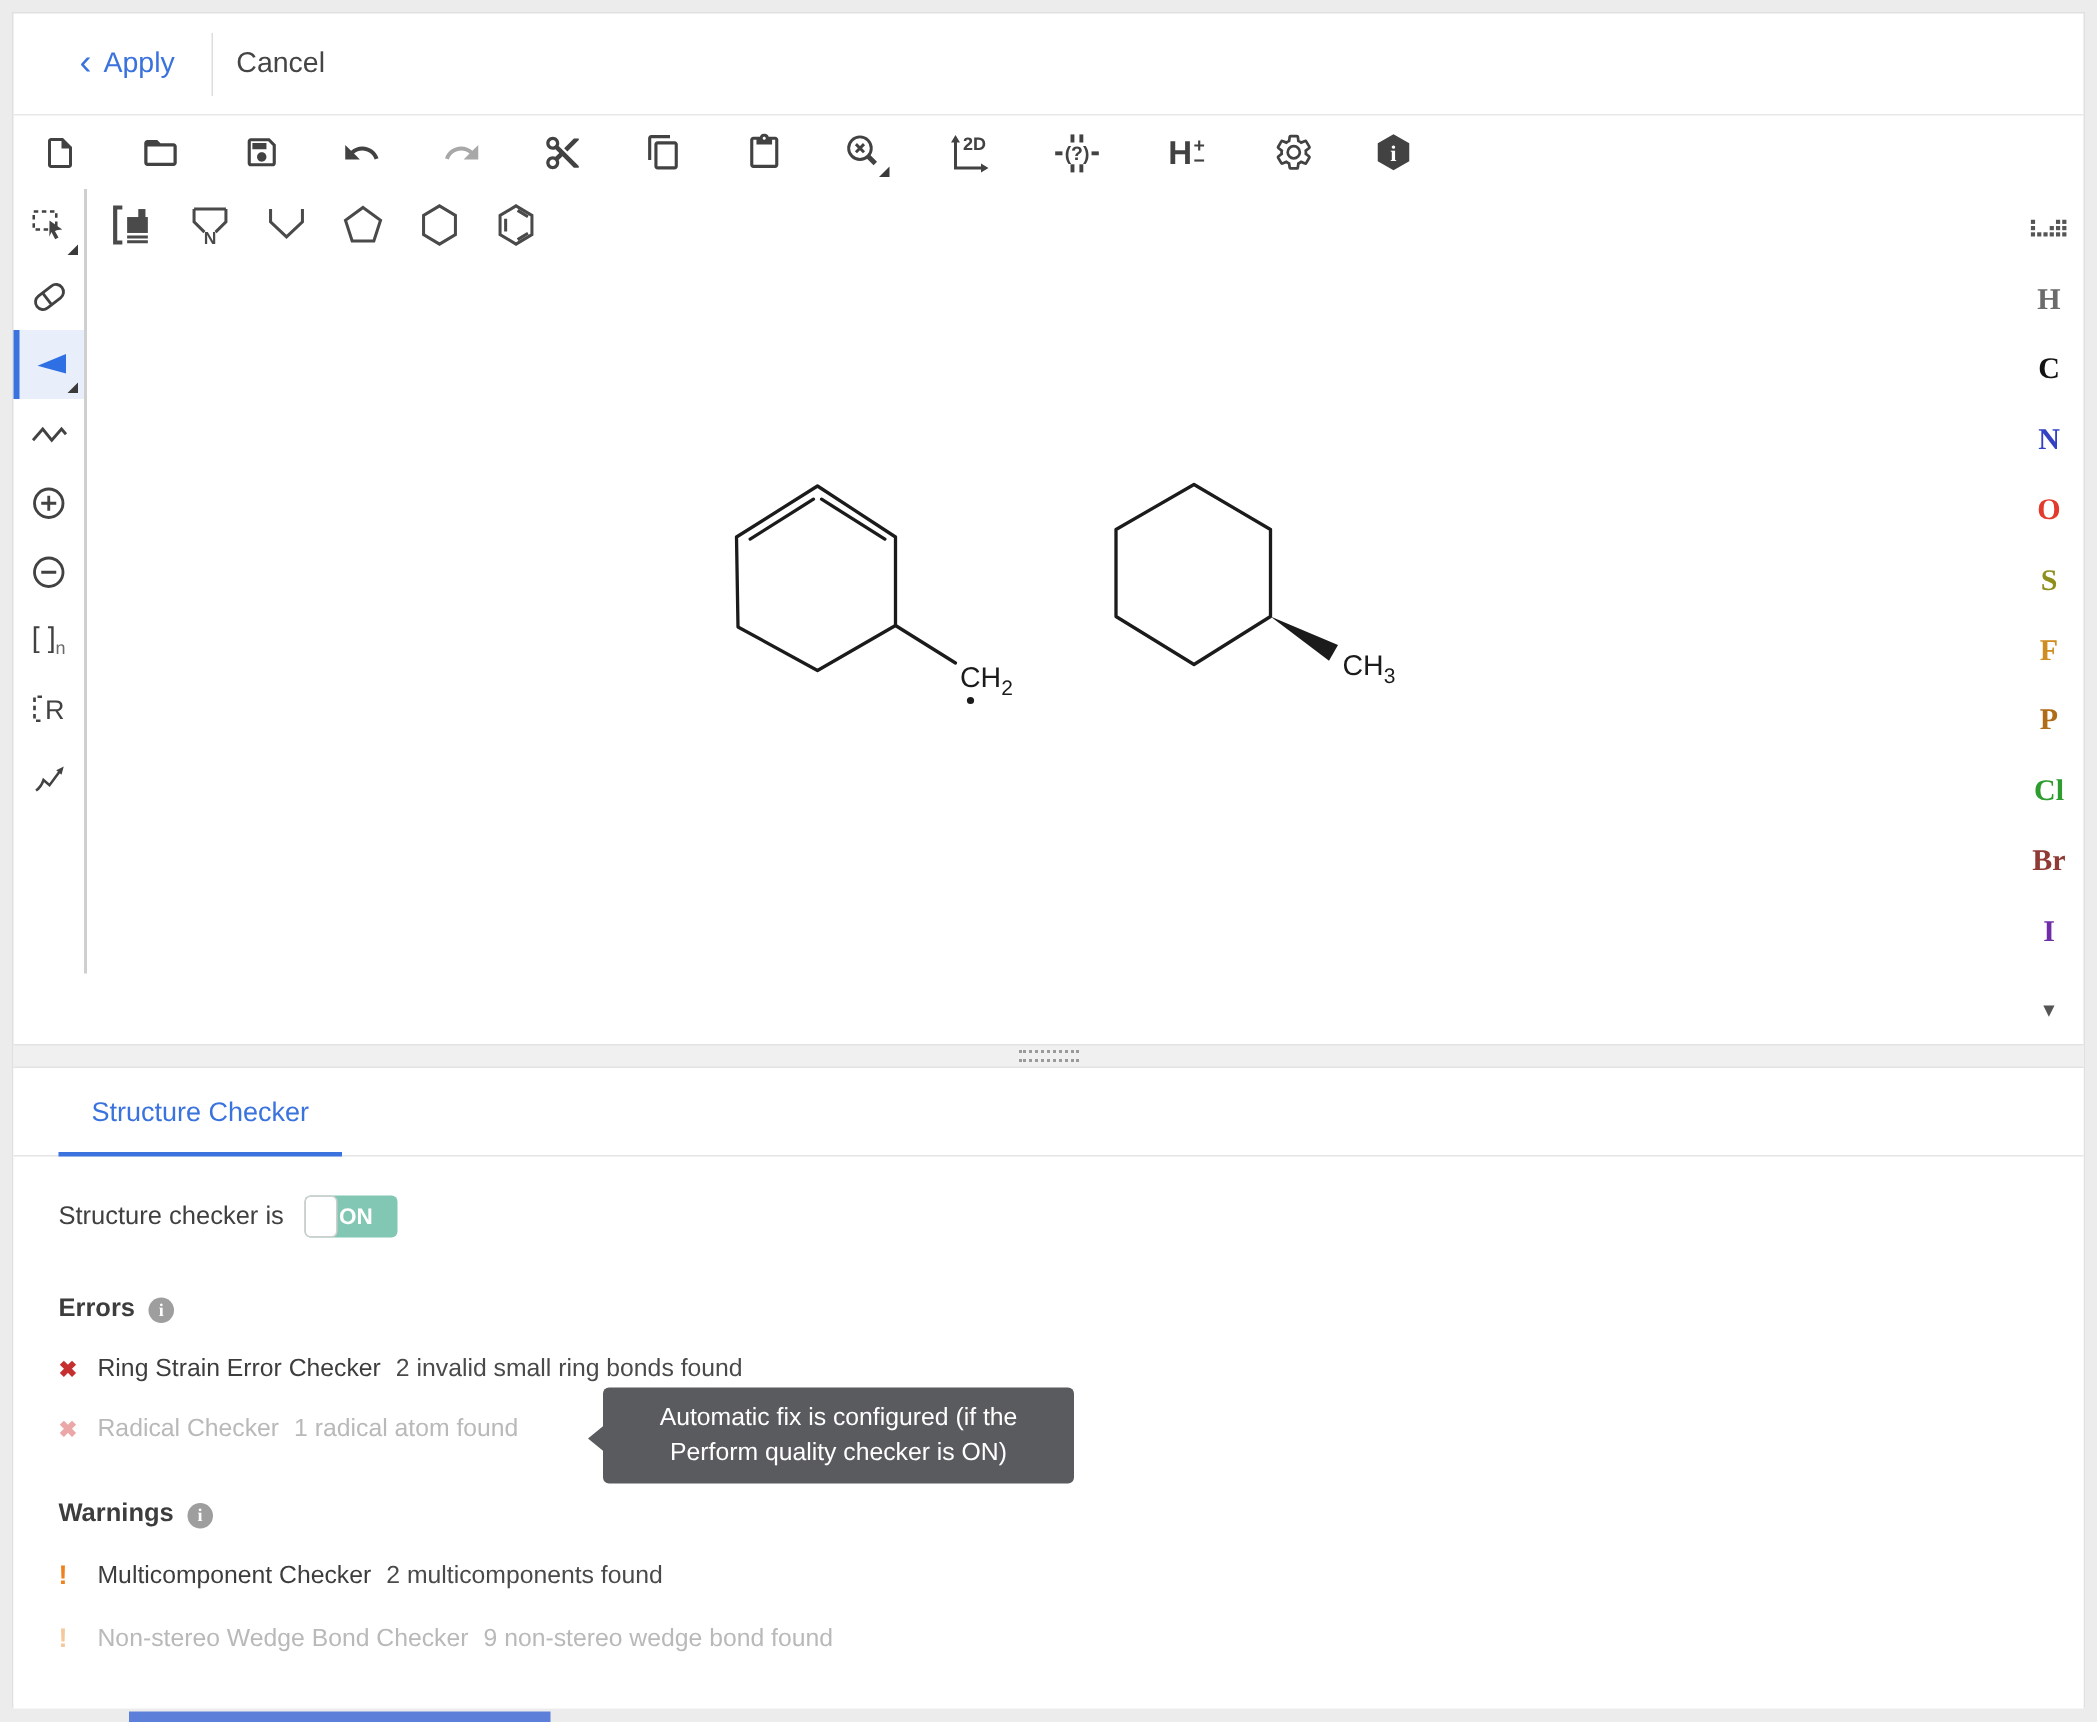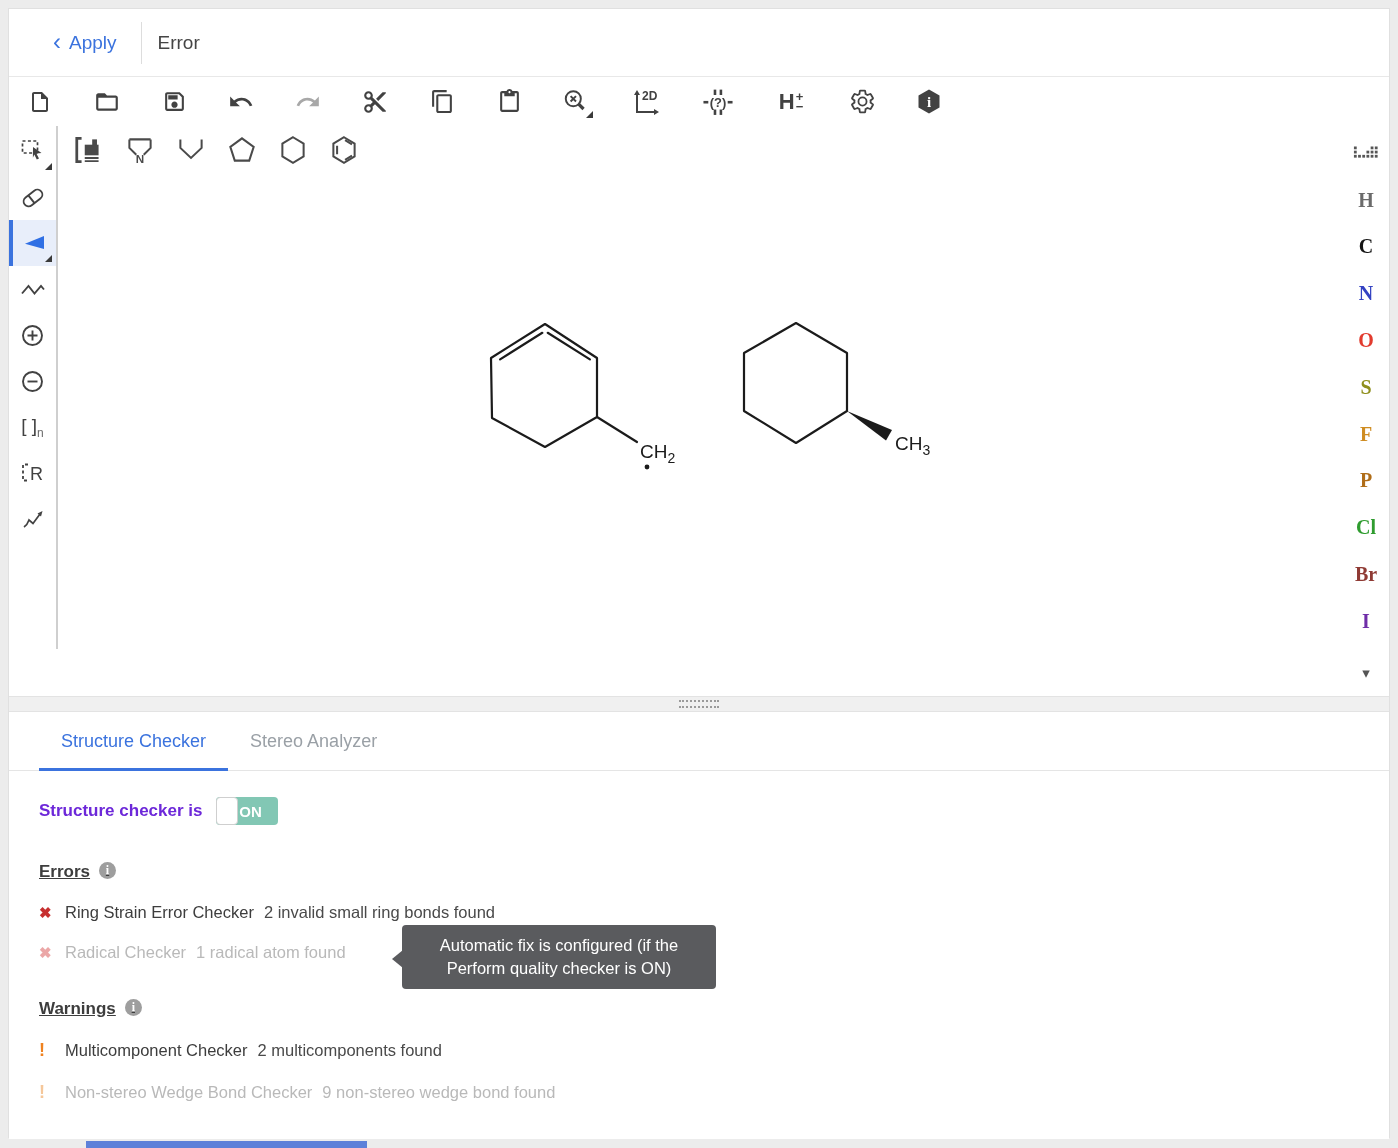--- a/index.html
+++ b/index.html
@@ -61,29 +61,29 @@
   
   .panel { position:relative; height:427px; background:#fff; }
   .tabs { height:59px; display:flex; padding-left:30px; border-bottom:1px solid #e5e5e5; }
   .tab { position:relative; padding:0 22px; display:flex; align-items:center; font-size:18px;
          color:#9aa0a6; cursor:pointer; }
   .tab.active { color:var(--accent-blue); }
   .tab.active::after { content:""; position:absolute; left:0; right:0; bottom:-1px; height:3px;
                        background:var(--accent-blue); }
   .panel-body { padding:0 30px; }
   .toggle-row { margin-top:26px; display:flex; align-items:center; }
-  .toggle-label { font-size:17px; font-weight:bold; color:#6d28d9; }
+  .toggle-label { font-size:17px; font-weight:normal; color:#404040; }
   .toggle { margin-left:14px; width:62px; height:28px; background:var(--toggle-on);
             border-radius:4px; position:relative; display:flex; align-items:center; cursor:pointer; }
   .knob { position:absolute; left:0; top:0; width:22px; height:28px; background:#fff;
           border:1px solid #cfcfcf; border-radius:4px; }
   .toggle-state { position:absolute; left:6px; right:0; text-align:center; color:#fff;
                   font-size:15px; font-weight:bold; }
-  .sec-title { margin-top:37px; display:flex; align-items:flex-start; font-size:17px;
-               font-weight:bold; color:#3d3d3d;text-decoration:underline; }
+  .sec-title { margin-top:37px; display:flex; align-items:flex-end; font-size:17px;
+               font-weight:bold; color:#3d3d3d; }
   .info-dot { margin-left:9px; width:17px; height:17px; border-radius:50%; background:#9e9e9e;
               color:#fff; font-size:12px; font-weight:bold; display:flex; align-items:center;
               justify-content:center; font-family:"Liberation Serif", serif; cursor:pointer; }
   .chk-row { margin-top:21px; display:flex; align-items:center; font-size:16.5px; cursor:pointer; }
   .row-icon { width:26px; font-weight:bold; }
   .x-icon { color:var(--error-red); font-size:15px; }
   .bang-icon { color:var(--warning-orange); font-size:18px; }
   .row-name { font-weight:normal; color:#3d3d3d; margin-right:10px; }
   .row-msg { color:#4a4a4a; }
   .muted .row-name, .muted .row-msg { color:var(--muted-text); }
@@ -105,21 +105,21 @@
 
 <div class="page">
   <div class="app">
 
     <div class="topbar">
       <div class="apply">
         <span class="chev">‹</span>
         <span>Apply</span>
       </div>
       <div class="vdiv"></div>
-      <button class="cancel">Error</button>
+      <button class="cancel">Cancel</button>
     </div>
 
     <div class="toolbar">
       <span class="ticon">
         <svg width="24" height="26" viewBox="0 0 24 24">
             <path fill="currentColor" d="M14,2 H6 C4.9,2 4,2.9 4,4 v16 c0,1.1 0.9,2 2,2 h12 c1.1,0 2,-0.9 2,-2 V8 l-6,-6 z M18,20 H6 V4 h7 v5 h5 v11 z"></path>
           </svg>
       </span>
       <span class="ticon">
         <svg width="26" height="26" viewBox="0 0 24 24">
@@ -354,21 +354,20 @@
       </div>
     </div>
 
     <div class="splitter">
       <span class="grip"></span>
     </div>
 
     <div class="panel">
       <div class="tabs">
         <span class="tab active">Structure Checker</span>
-        <span class="tab">Stereo Analyzer</span>
       </div>
 
       <div class="panel-body">
         <div class="toggle-row">
           <span class="toggle-label">Structure checker is</span>
           <span class="toggle">
             <span class="knob"></span>
             <span class="toggle-state">ON</span>
           </span>
         </div>

